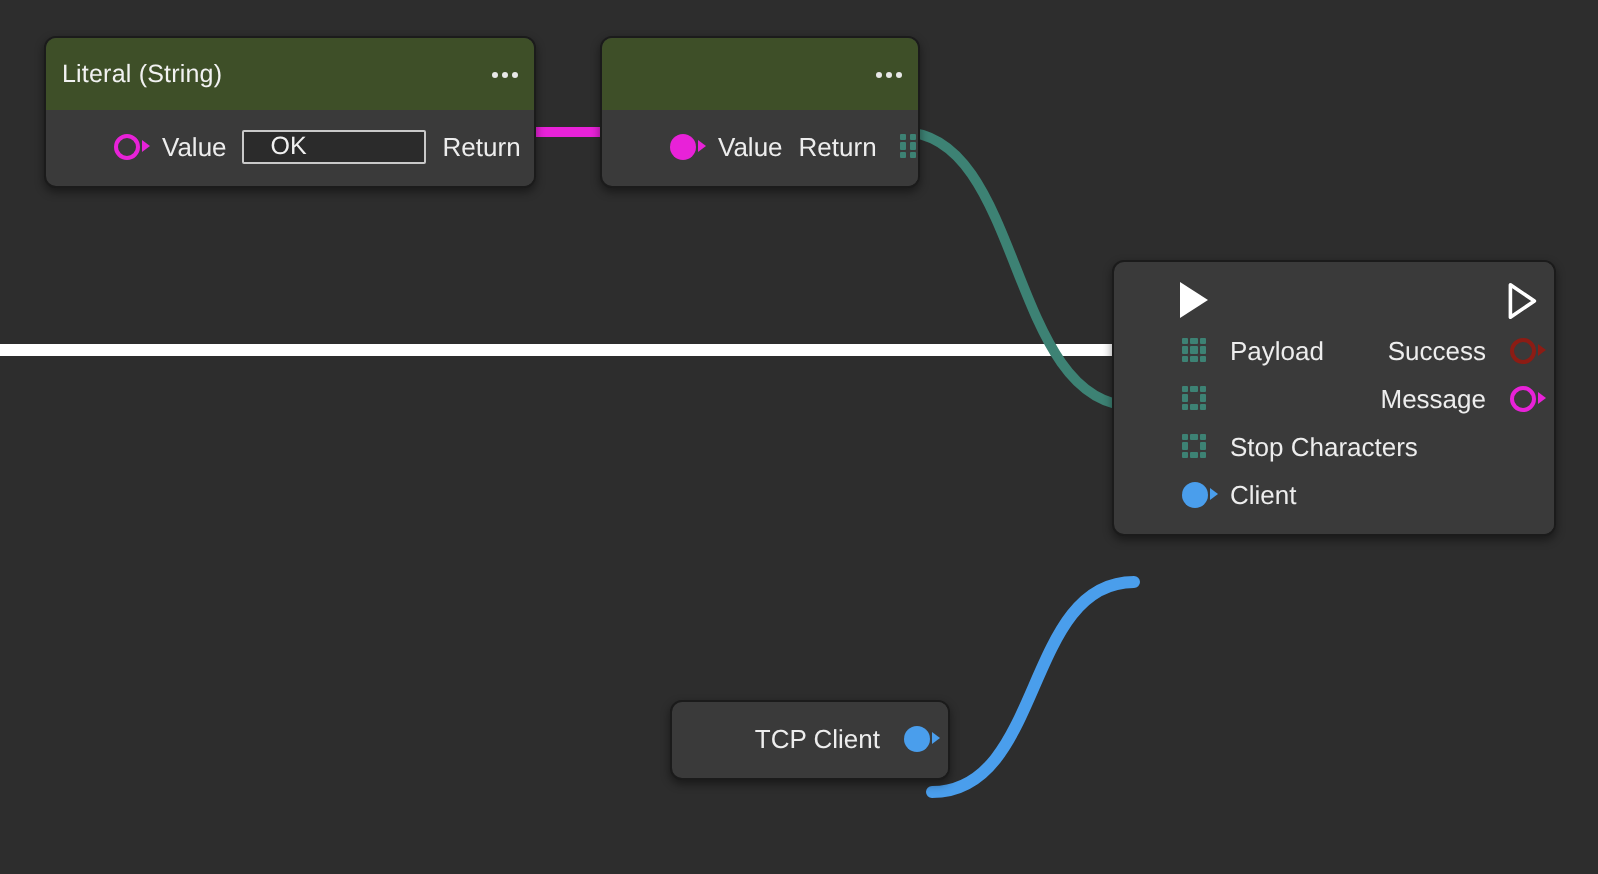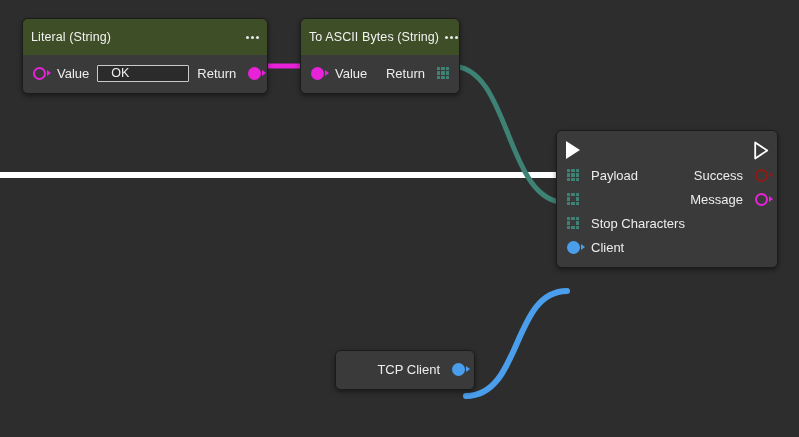--- a/index.html
+++ b/index.html
@@ -68,20 +68,21 @@
   .dots i {
     display: block;
     width: 3px; height: 3px;
     background: #e8e8e8;
     border-radius: 50%;
   }
 
   .node-body {
     background: #3a3a3a;
     padding: 6px 0 8px 0;
+    margin-left: 24px;
   }
 
   
   .row {
     display: flex;
     align-items: center;
     height: 24px;
     padding: 0 8px;
     color: #ededed;
     font-size: 13px;
@@ -210,21 +211,20 @@
         <span class="port" style="color:#e822d8;">
           <span class="p-circle-fill"></span>
           <span class="nub"></span>
         </span>
       </div>
     </div>
   </div>
 
   <div class="node" style="left:300px; top:18px; width:160px;">
     <div class="node-header green">
-      <span class="node-title">To ASCII Bytes (String)</span>
       <span class="header-spacer"></span>
       <span class="dots">
         <i></i>
           <i></i>
           <i></i>
       </span>
     </div>
     <div class="node-body">
       <div class="row">
         <span class="port" style="color:#e822d8;">

